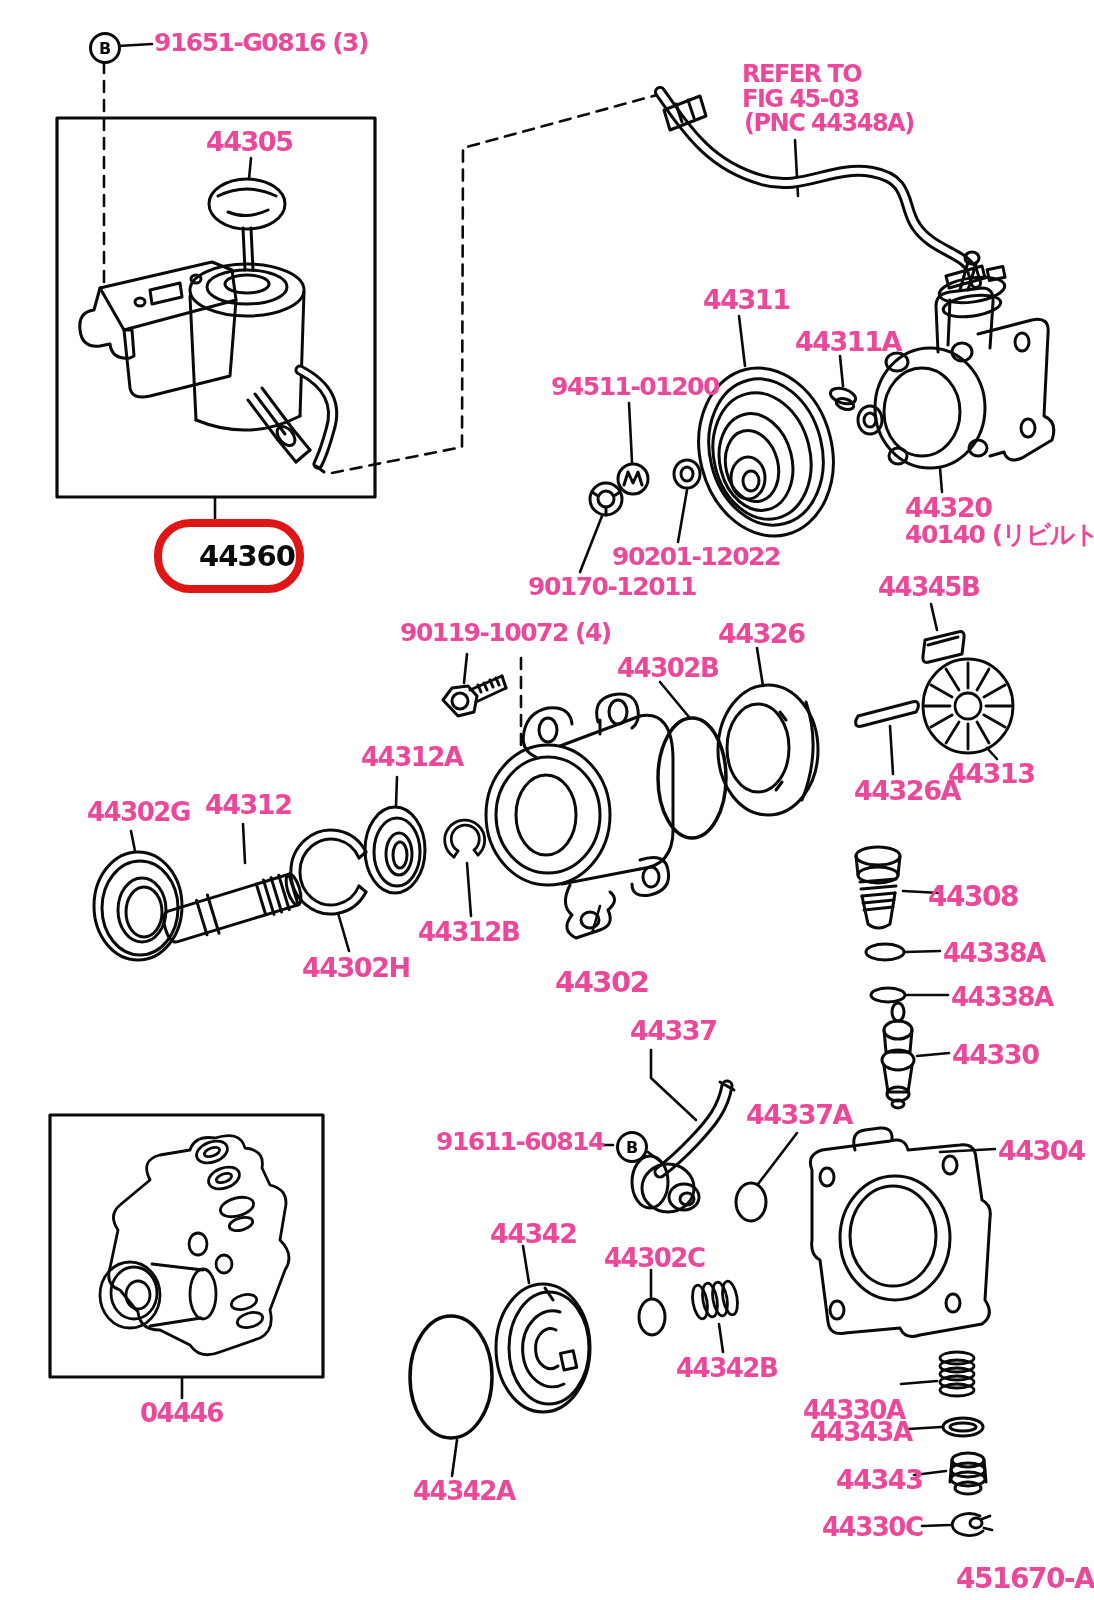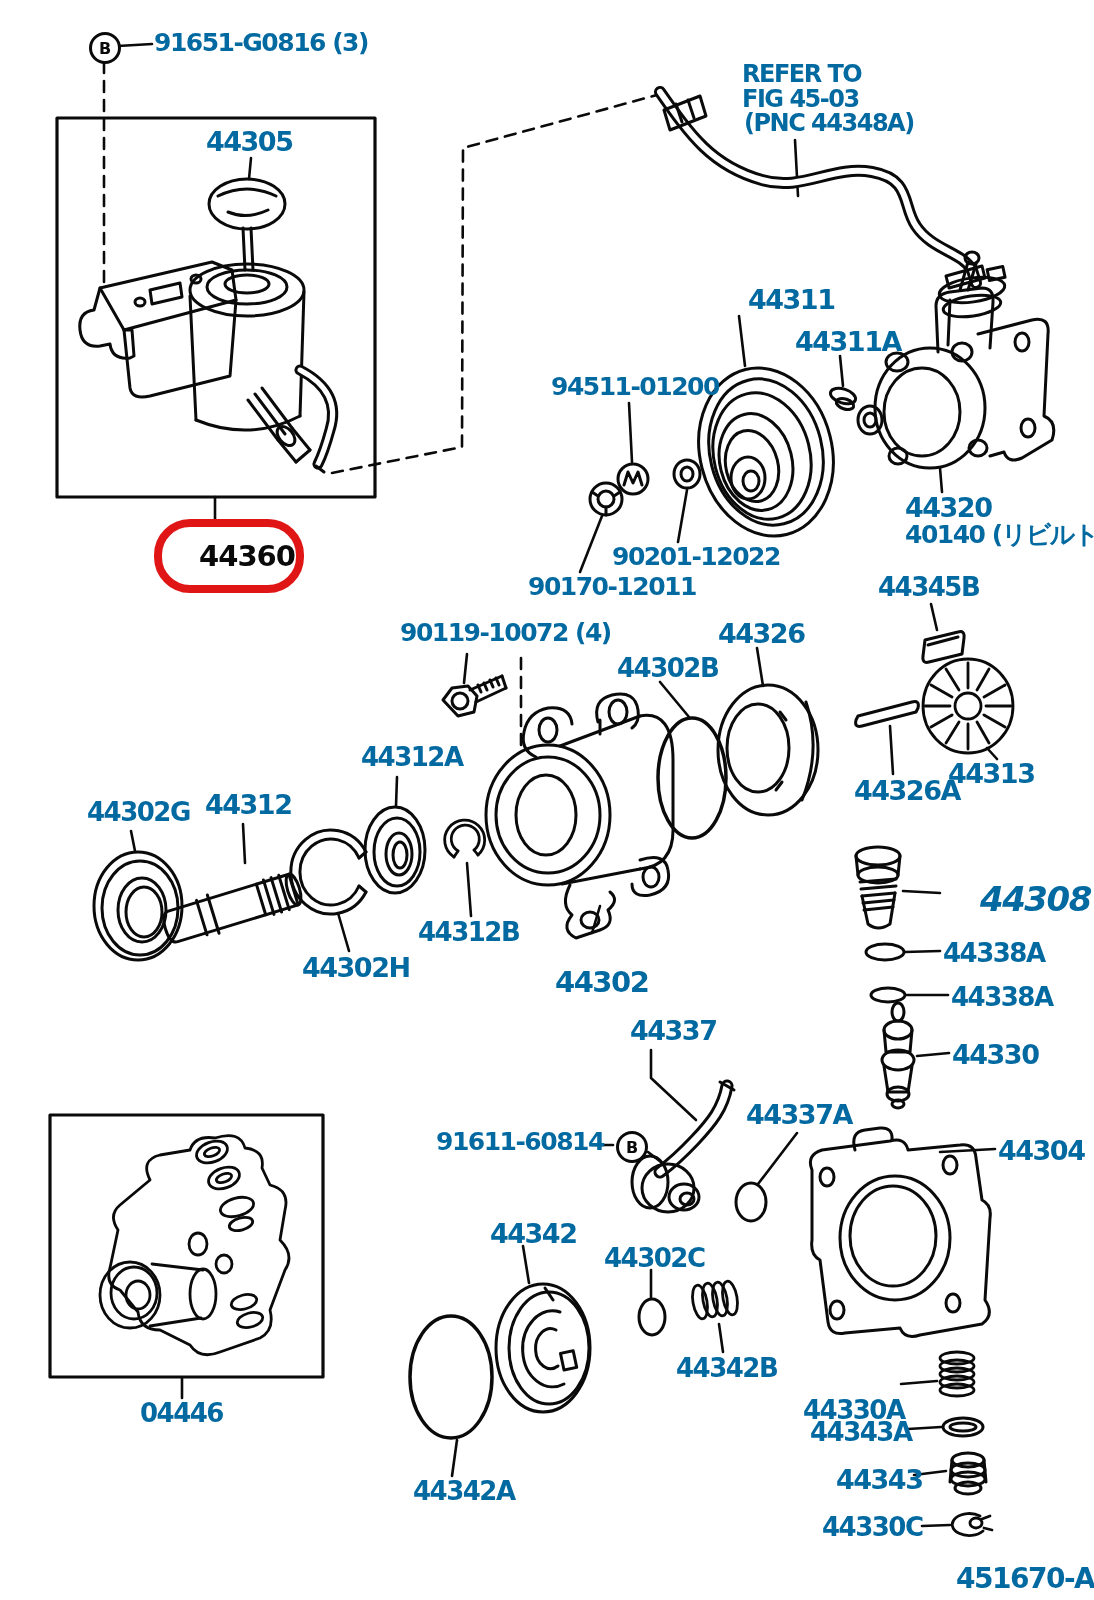--- a/index.html
+++ b/index.html
@@ -1,19 +1,19 @@
 <!DOCTYPE html>
 <html style="--accent: #e01515;"><head>
 <meta charset="utf-8">
 <style>
   html,body{margin:0;padding:0;background:#fff;}
   #canvas{position:relative;width:1094px;height:1600px;background:#fff;overflow:hidden;
           font-family:"DejaVu Sans",sans-serif;}
   #art{position:absolute;left:0;top:0;}
-  .lbl{position:absolute;font-weight:700;color:#0369a1;letter-spacing:-1.5px;
+  .lbl{position:absolute;font-weight:700;color:#ec4899;letter-spacing:-1.5px;
        white-space:nowrap;line-height:1.05;}
   .stadium{position:absolute;left:154px;top:519px;width:134px;height:58px;
            border:8px solid var(--accent,#e01515);border-radius:36px;
            display:flex;align-items:center;justify-content:center;}
   .stadium span{font-weight:700;font-size:29px;letter-spacing:-1px;color:#0a0a0a;margin-left:36px;}
   .bmark{position:absolute;width:26px;height:26px;border:3.5px solid #0a0a0a;border-radius:50%;
          display:flex;align-items:center;justify-content:center;
          font-weight:700;font-size:16px;color:#0a0a0a;background:#fff;}
 </style>
 </head>
@@ -425,40 +425,40 @@
   <div class="lbl" style="left:206px;top:128px;font-size:27px;">44305</div>
 
   <div class="stadium">
     <span>44360</span>
   </div>
 
   <div class="lbl" style="left:742px;top:62px;font-size:24px;">REFER TO</div>
   <div class="lbl" style="left:742px;top:87px;font-size:24px;">FIG 45-03</div>
   <div class="lbl" style="left:744px;top:111px;font-size:24px;">(PNC 44348A)</div>
 
-  <div class="lbl" style="left:703px;top:286px;font-size:27px;margin-left:45px;">44311</div>
+  <div class="lbl" style="left:703px;top:286px;font-size:27px;">44311</div>
   <div class="lbl" style="left:795px;top:328px;font-size:27px;">44311A</div>
   <div class="lbl" style="left:551px;top:374px;font-size:25px;">94511-01200</div>
   <div class="lbl" style="left:612px;top:544px;font-size:25px;">90201-12022</div>
   <div class="lbl" style="left:528px;top:574px;font-size:25px;">90170-12011</div>
   <div class="lbl" style="left:905px;top:494px;font-size:27px;">44320</div>
   <div class="lbl" style="left:905px;top:522px;font-size:25px;">40140 (リビルト)</div>
   <div class="lbl" style="left:878px;top:574px;font-size:26px;">44345B</div>
   <div class="lbl" style="left:400px;top:620px;font-size:25px;">90119-10072 (4)</div>
   <div class="lbl" style="left:617px;top:655px;font-size:26px;">44302B</div>
   <div class="lbl" style="left:718px;top:620px;font-size:27px;">44326</div>
   <div class="lbl" style="left:854px;top:777px;font-size:27px;">44326A</div>
   <div class="lbl" style="left:948px;top:760px;font-size:27px;">44313</div>
   <div class="lbl" style="left:79px;top:799px;font-size:26px;margin-left:8px;">44302G</div>
   <div class="lbl" style="left:205px;top:791px;font-size:27px;">44312</div>
   <div class="lbl" style="left:352px;top:744px;font-size:26px;margin-left:9px;">44312A</div>
   <div class="lbl" style="left:418px;top:919px;font-size:26px;">44312B</div>
   <div class="lbl" style="left:302px;top:954px;font-size:27px;">44302H</div>
   <div class="lbl" style="left:555px;top:935px;font-size:29px;margin-top:32px;">44302</div>
-  <div class="lbl" style="left:980px;top:882px;font-size:34px;font-style:italic;">44308</div>
+  <div class="lbl" style="left:928px;top:882px;font-size:28px;">44308</div>
   <div class="lbl" style="left:943px;top:940px;font-size:26px;">44338A</div>
   <div class="lbl" style="left:951px;top:984px;font-size:26px;">44338A</div>
   <div class="lbl" style="left:630px;top:1017px;font-size:27px;">44337</div>
   <div class="lbl" style="left:952px;top:1041px;font-size:27px;">44330</div>
   <div class="lbl" style="left:436px;top:1129px;font-size:25px;">91611-60814</div>
   <div class="lbl" style="left:746px;top:1101px;font-size:27px;">44337A</div>
   <div class="lbl" style="left:998px;top:1137px;font-size:27px;">44304</div>
   <div class="lbl" style="left:490px;top:1220px;font-size:27px;">44342</div>
   <div class="lbl" style="left:604px;top:1245px;font-size:26px;">44302C</div>
   <div class="lbl" style="left:676px;top:1355px;font-size:26px;">44342B</div>

